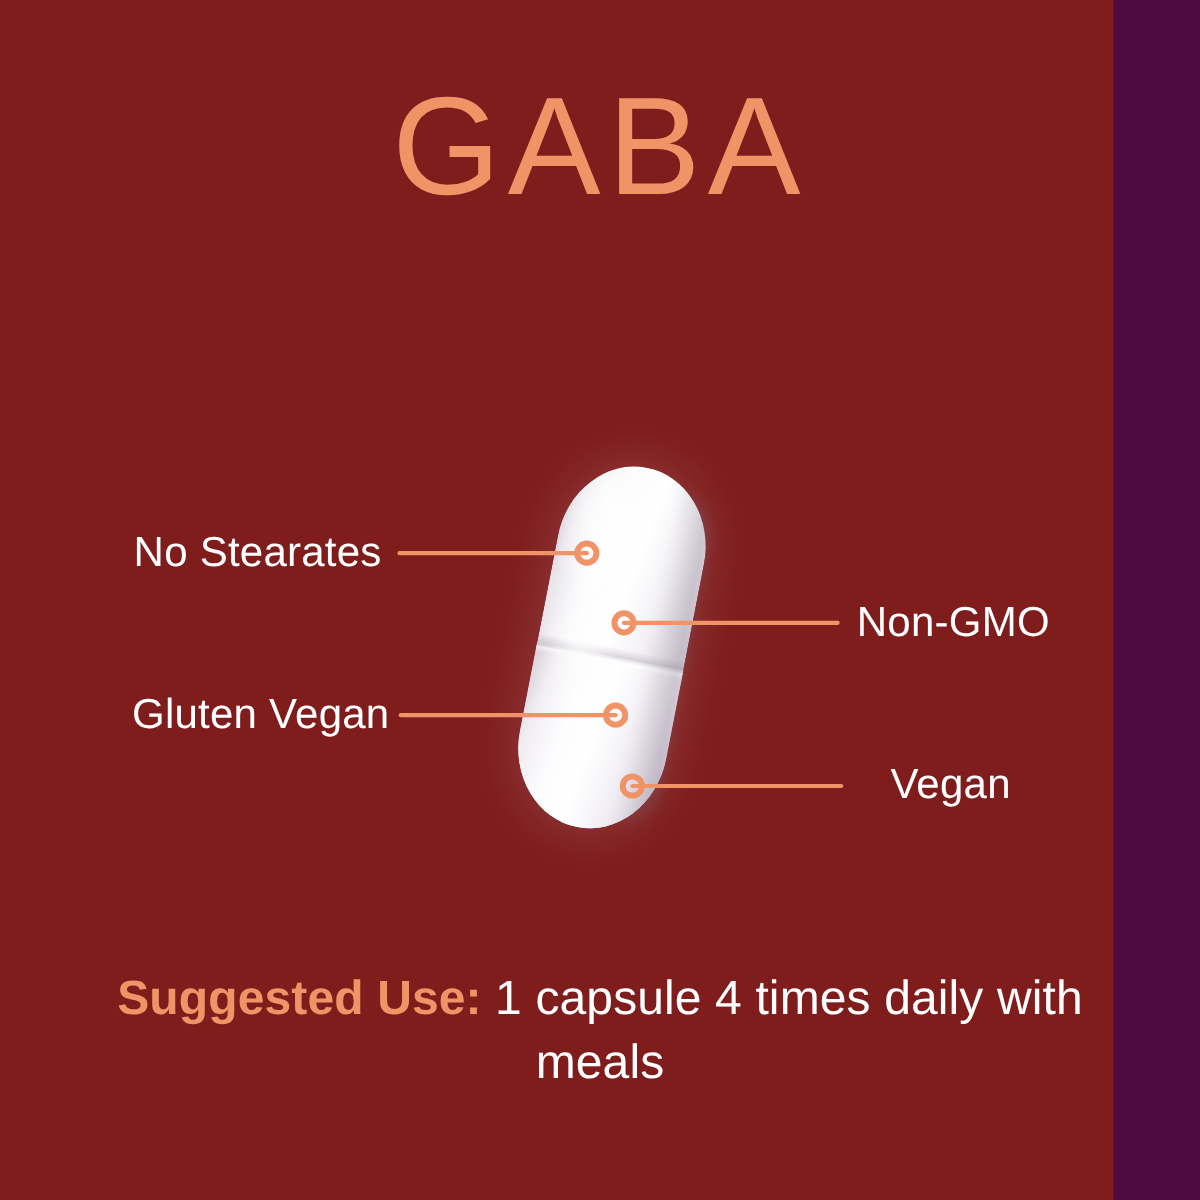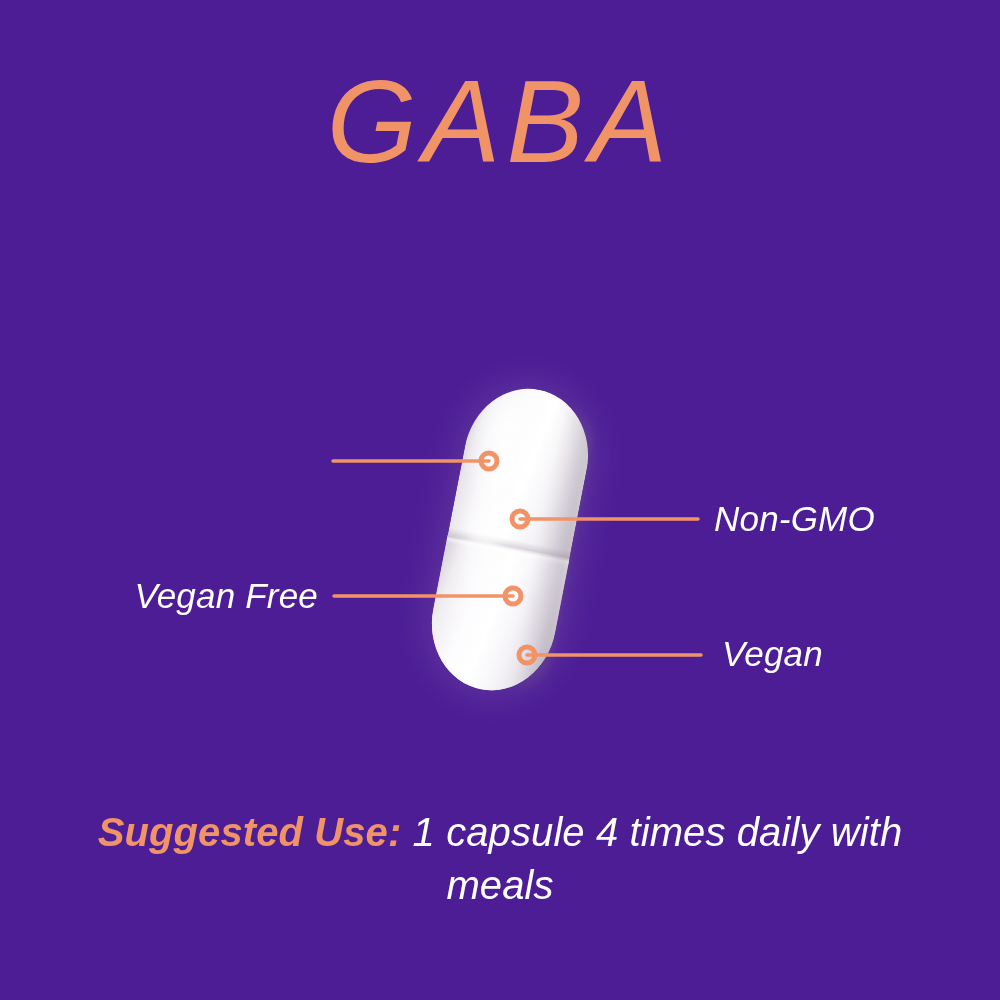--- a/index.html
+++ b/index.html
@@ -8,24 +8,23 @@
   }
   body {
     width: 1000px;
     height: 1000px;
     background: #500A43;
     font-family: "Liberation Sans", sans-serif;
     overflow: hidden;
   }
   #stage {
     position: relative;
-    width: 1000px;
+    width: 928px;
     height: 1000px;
-    background: #4c1d95;
-    font-style: italic;
+    background: #7f1d1d;
   }
 
   
   #product-title {
     position: absolute;
     left: 0;
     top: 62px;
     width: 1000px;
     text-align: center;
     color: #F09468;
@@ -156,21 +155,21 @@
     color: #FFFFFF;
     font-size: 35px;
     font-weight: 400;
     letter-spacing: 0.2px;
     white-space: nowrap;
     line-height: 1;
   }
   #callout-label-0 { left: 78px;  top: 443px; width: 240px; text-align: right; }
   #callout-label-1 { left: 714px; top: 501px; }
   #callout-label-2 { left: 110px; top: 578px; width: 208px; text-align: right; }
-  #callout-label-3 { left: 722px; top: 636px; }
+  #callout-label-3 { left: 742px; top: 636px; }
 
   
   #suggested-use {
     position: absolute;
     left: 70px;
     top: 806px;
     width: 860px;
     text-align: center;
     font-size: 40px;
     line-height: 1.33;
@@ -211,24 +210,25 @@
         <line x1="527" y1="655" x2="701" y2="655" stroke="#F09468"></line>
       </g>
     <g id="leader-marker-group" stroke="#F09468" stroke-width="5" fill="none">
         <circle cx="489" cy="461" r="8" stroke="#F09468" fill="none"></circle>
         <circle cx="520" cy="519" r="8" stroke="#F09468" fill="none"></circle>
         <circle cx="513" cy="596" r="8" stroke="#F09468" fill="none"></circle>
         <circle cx="527" cy="655" r="8" stroke="#F09468" fill="none"></circle>
       </g>
   </svg>
 
+  <div class="callout-label" id="callout-label-0">No Stearates</div>
 
   <div class="callout-label" id="callout-label-1">Non-GMO</div>
 
-  <div class="callout-label" id="callout-label-2">Vegan Free</div>
+  <div class="callout-label" id="callout-label-2">Gluten Vegan</div>
 
   <div class="callout-label" id="callout-label-3">Vegan</div>
 
   <div id="suggested-use">
     <span id="suggested-use-label">Suggested Use:</span><span id="suggested-use-text"> 1 capsule 4 times daily with meals</span>
   </div>
 
 </div>
 
 </body></html>

